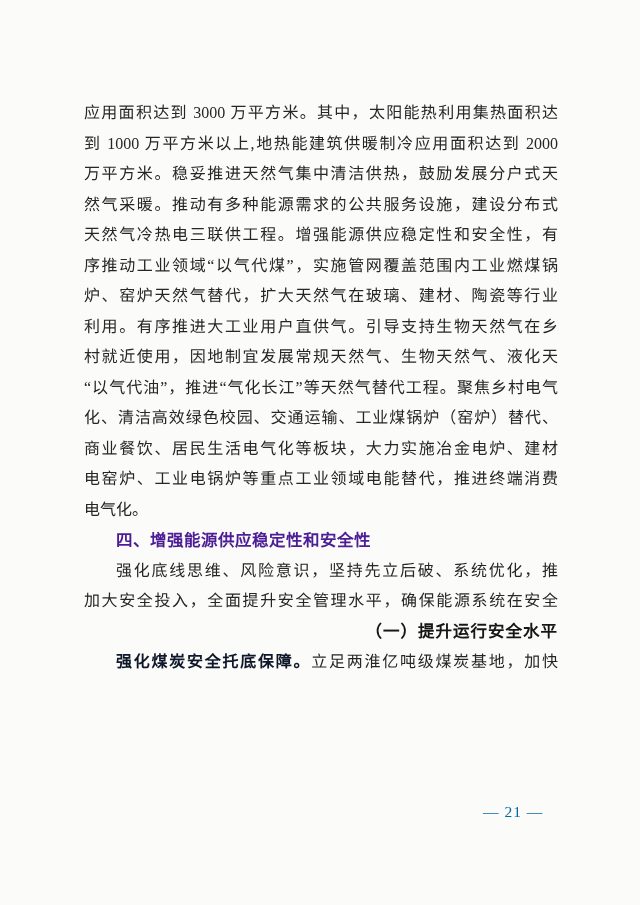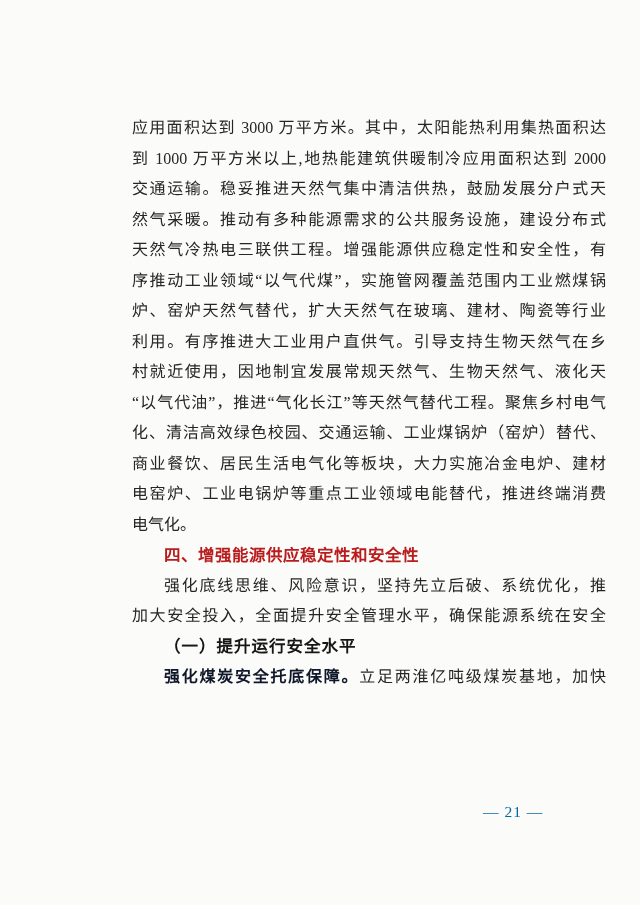--- a/index.html
+++ b/index.html
@@ -15,23 +15,22 @@
   .page {
     position: absolute;
     inset: 0;
     width: 640px;
     height: 905px;
     background: #fbfbfa;
   }
   .text-block {
     position: absolute;
     left: 84px;
-    top: 113px;
+    top: 98px;
     width: 474px;
-    margin-left: 48px;
   }
   .line {
     font-size: 16px;
     line-height: 30.5px;
     height: 30.5px;
     white-space: normal;
     text-align: justify;
     text-align-last: justify;
     overflow: hidden;
   }
@@ -41,31 +40,32 @@
   }
   .indent {
     text-indent: 32px;
   }
   .h1 {
     font-family: "Liberation Sans", "DejaVu Sans", sans-serif;
     font-weight: 700;
     font-size: 16.5px;
     line-height: 30.5px;
     height: 30.5px;
-    color: #b91c1c;
+    color: #4c1d95;
     letter-spacing: 0.5px;
   }
   .h2 {
     font-family: "Liberation Serif", "DejaVu Serif", serif;
     font-weight: 700;
     font-size: 16.5px;
     line-height: 30.5px;
     height: 30.5px;
     color: #161616;
     letter-spacing: 1px;
+    text-align: right;
   }
   .lead {
     font-weight: 700;
     color: #0f172a;
   }
   .page-number {
     position: absolute;
     left: 483px;
     top: 802px;
     font-size: 15.5px;
@@ -75,21 +75,21 @@
     white-space: pre;
   }
 </style>
 </head>
 <body>
 
 <div class="page">
   <div class="text-block">
       <div class="line">应用面积达到 3000 万平方米。其中，太阳能热利用集热面积达</div>
       <div class="line">到 1000 万平方米以上,地热能建筑供暖制冷应用面积达到 2000</div>
-      <div class="line">交通运输。稳妥推进天然气集中清洁供热，鼓励发展分户式天</div>
+      <div class="line">万平方米。稳妥推进天然气集中清洁供热，鼓励发展分户式天</div>
       <div class="line">然气采暖。推动有多种能源需求的公共服务设施，建设分布式</div>
       <div class="line">天然气冷热电三联供工程。增强能源供应稳定性和安全性，有</div>
       <div class="line">序推动工业领域“以气代煤”，实施管网覆盖范围内工业燃煤锅</div>
       <div class="line">炉、窑炉天然气替代，扩大天然气在玻璃、建材、陶瓷等行业</div>
       <div class="line">利用。有序推进大工业用户直供气。引导支持生物天然气在乡</div>
       <div class="line">村就近使用，因地制宜发展常规天然气、生物天然气、液化天</div>
       <div class="line">“以气代油”，推进“气化长江”等天然气替代工程。聚焦乡村电气</div>
       <div class="line">化、清洁高效绿色校园、交通运输、工业煤锅炉（窑炉）替代、</div>
       <div class="line">商业餐饮、居民生活电气化等板块，大力实施冶金电炉、建材</div>
       <div class="line">电窑炉、工业电锅炉等重点工业领域电能替代，推进终端消费</div>

